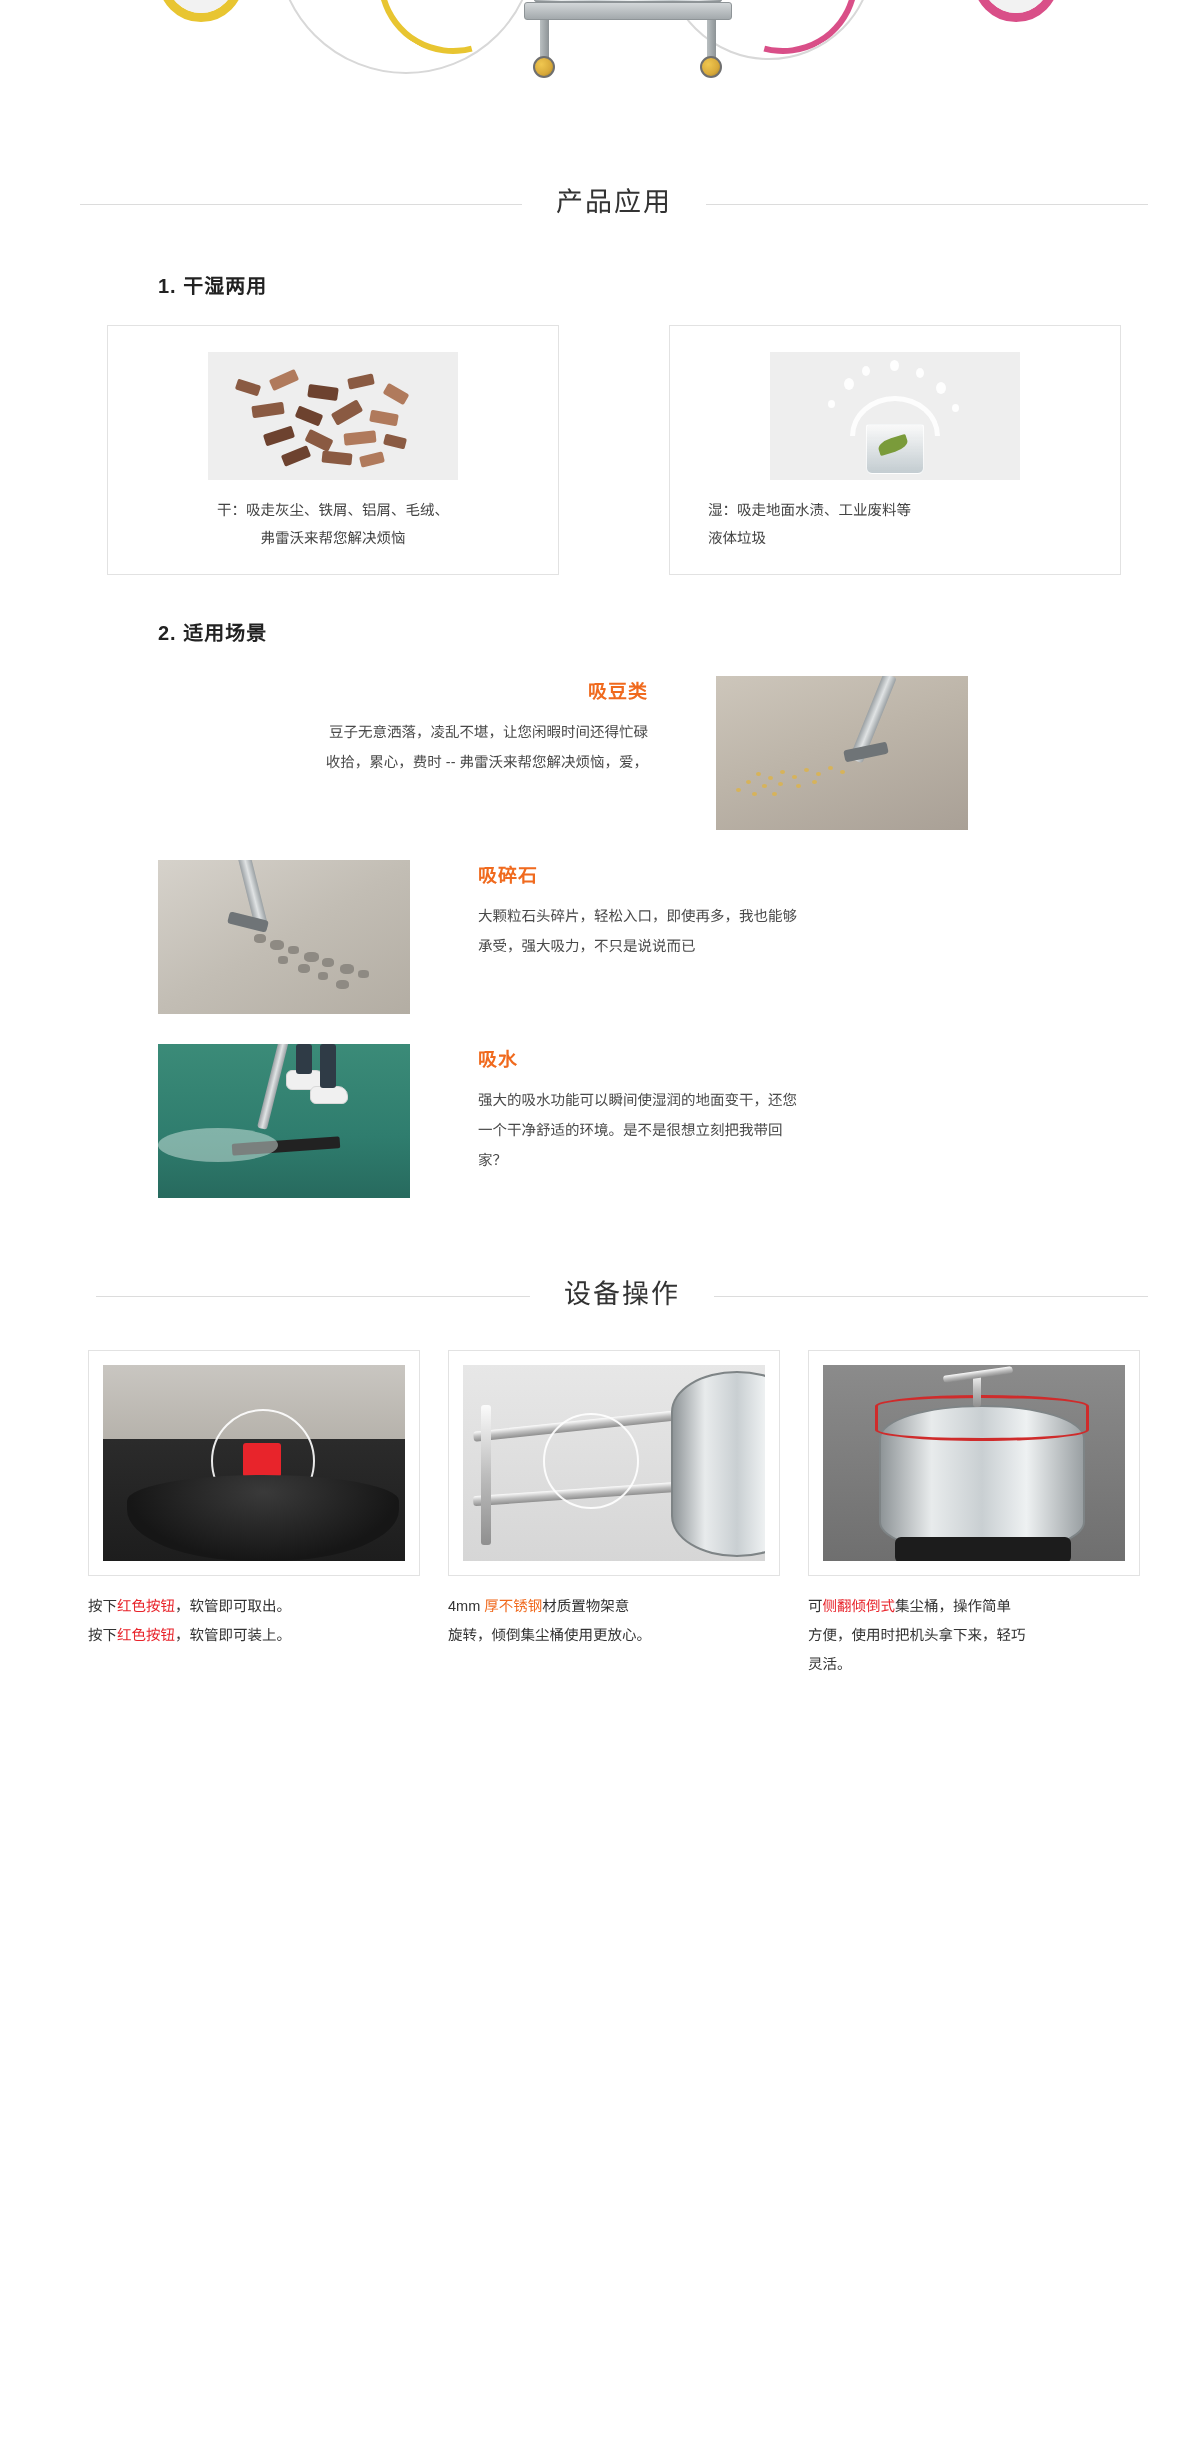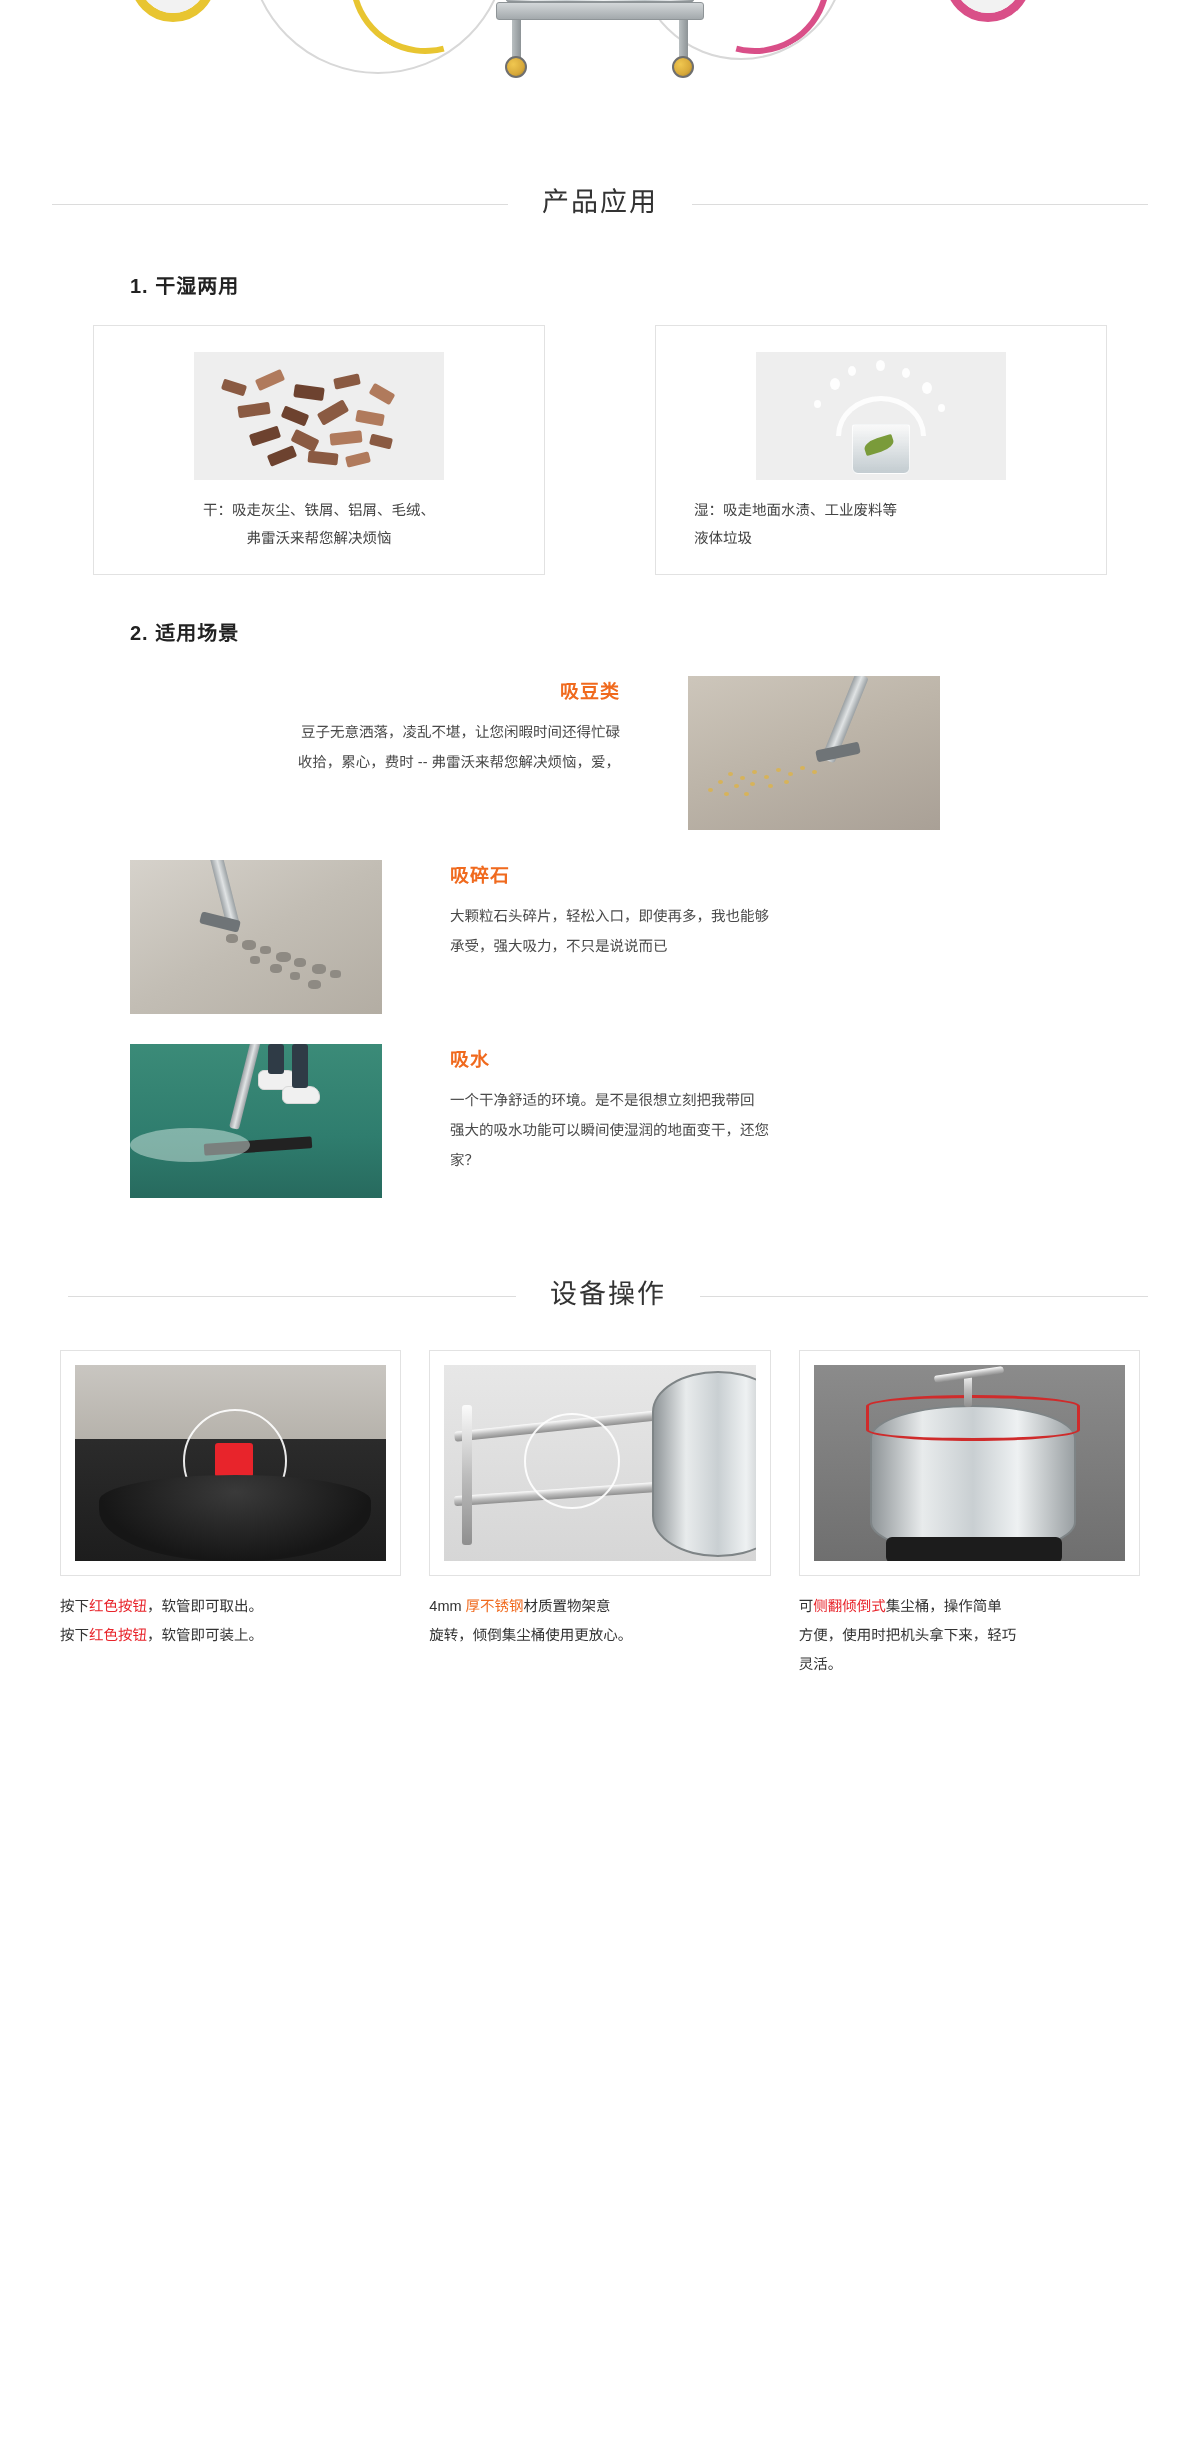--- a/index.html
+++ b/index.html
@@ -12,20 +12,21 @@
     width: 1200px;
     font-family: "Liberation Sans", "DejaVu Sans", sans-serif;
     color: #333333;
     -webkit-font-smoothing: antialiased;
   }
   .page {
     width: 1200px;
     margin: 0 auto;
     position: relative;
     overflow: hidden;
+    padding-left: 28px;
   }
 
   
   .hero {
     position: relative;
     height: 120px;
     width: 1200px;
     background: #ffffff;
     overflow: hidden;
   }
@@ -521,22 +522,22 @@
         <div class="trail" style="left:0px;top:84px;width:120px;height:34px;background:rgba(230,245,240,.45);"></div>
         <div class="shoe" style="left:128px;top:26px;width:40px;height:20px;"></div>
         <div class="shoe" style="left:152px;top:42px;width:38px;height:18px;"></div>
         <div class="leg" style="left:138px;top:0px;width:16px;height:30px;"></div>
         <div class="leg" style="left:162px;top:0px;width:16px;height:44px;"></div>
       </div>
     </div>
     <div class="text-col">
       <div class="title">吸水</div>
       <div class="body">
+        <div>强大的吸水功能可以瞬间使湿润的地面变干，还您</div>
         <div>一个干净舒适的环境。是不是很想立刻把我带回</div>
-        <div>强大的吸水功能可以瞬间使湿润的地面变干，还您</div>
         <div>家？</div>
       </div>
     </div>
   </div>
 
   <div class="section-head" style="margin-top:70px;margin-left:16px;">
     <div class="rule"></div>
     <span class="txt">设备操作</span>
   </div>
 

